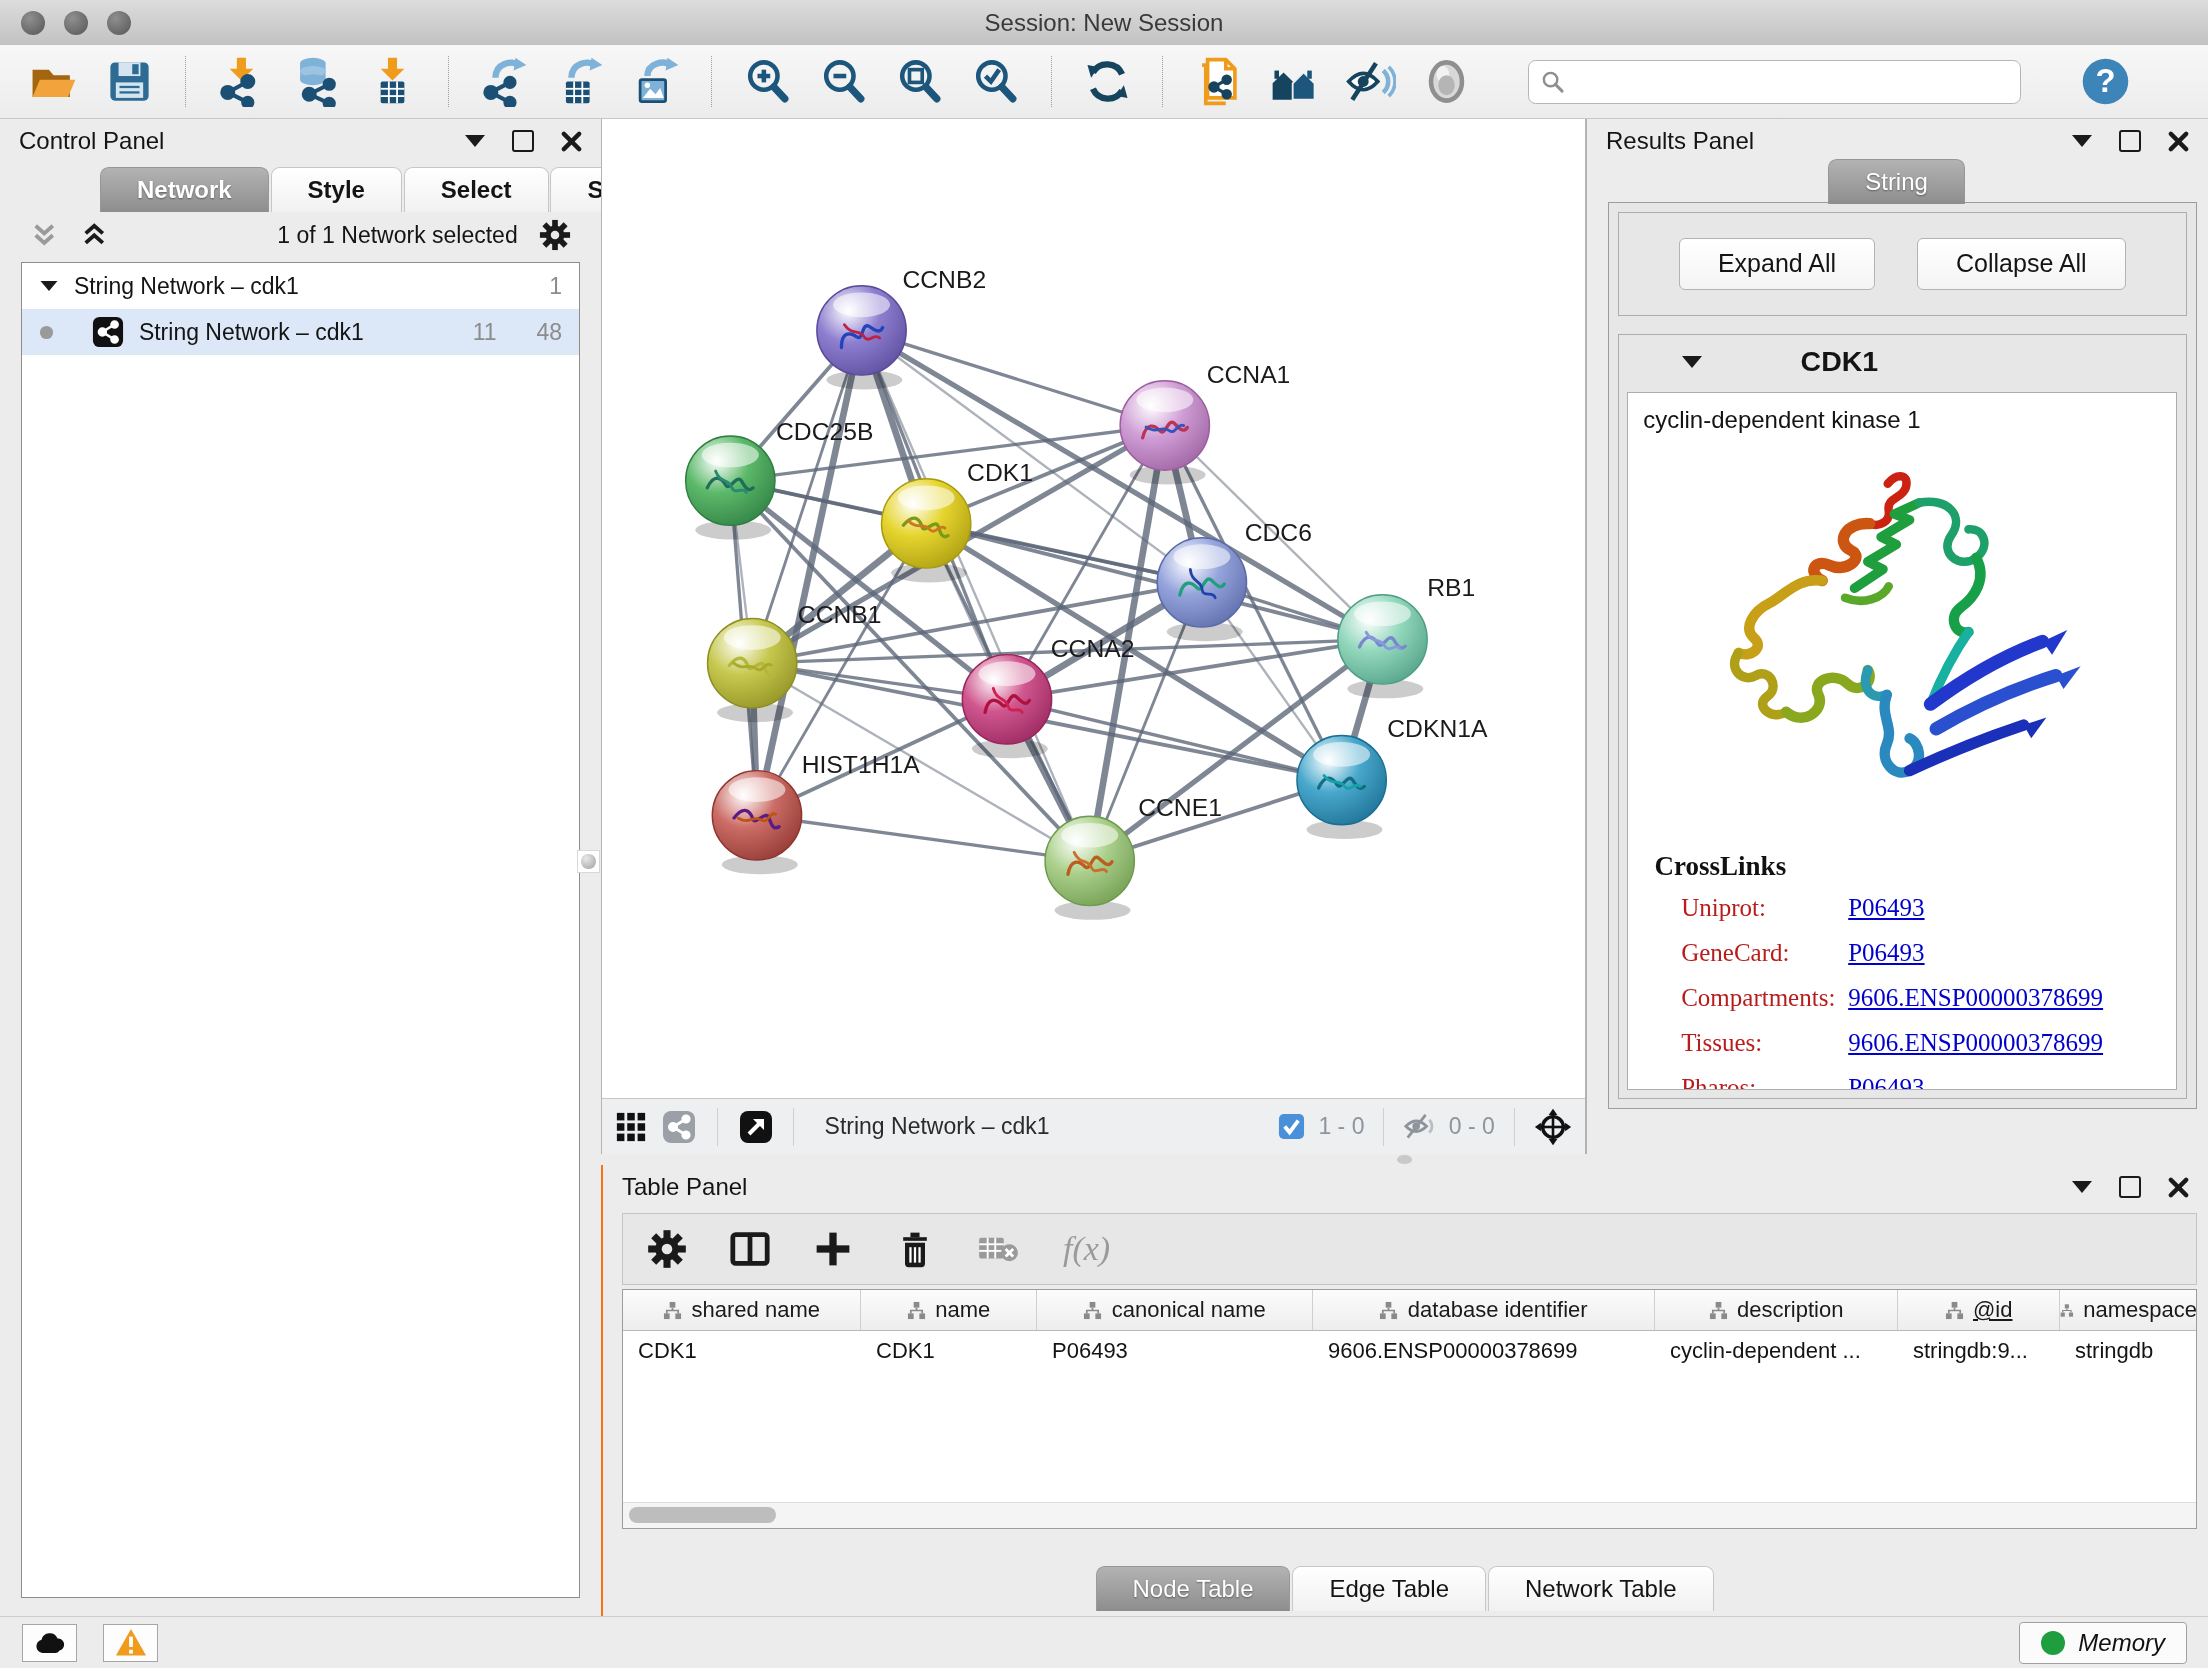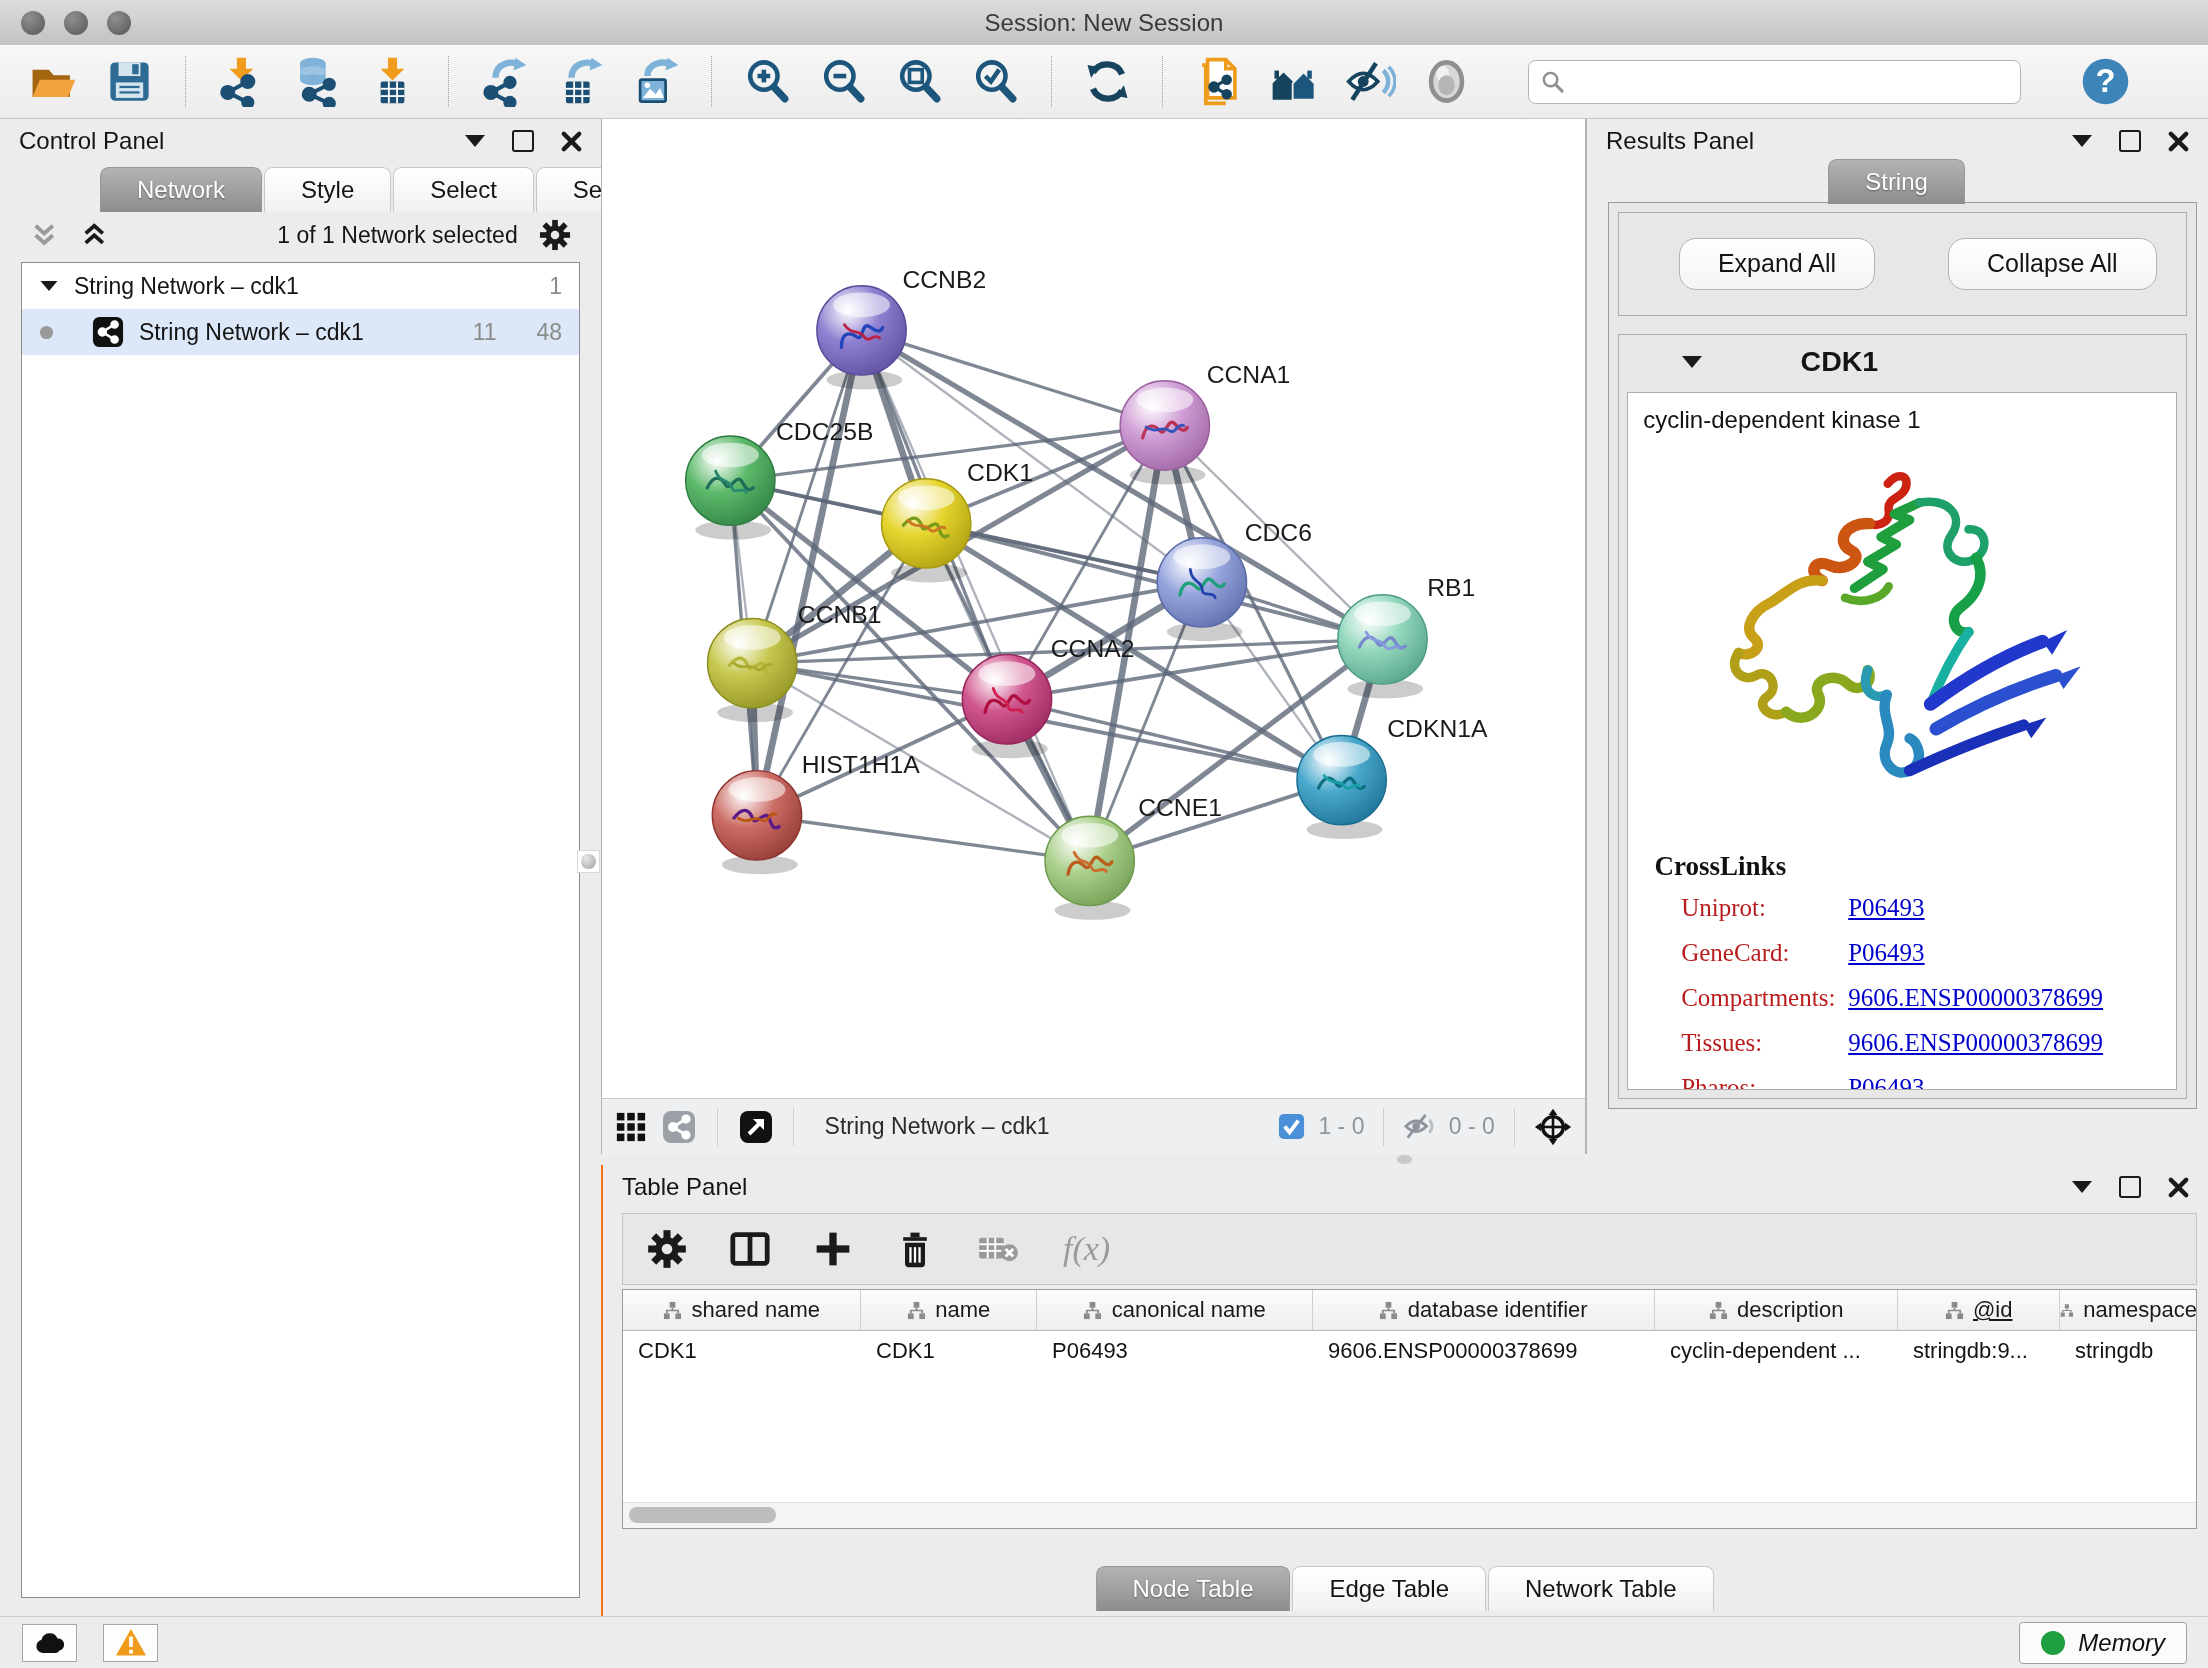--- a/index.html
+++ b/index.html
@@ -31,21 +31,21 @@
   .tri-down{width:0;height:0;border-left:10.5px solid transparent;border-right:10.5px solid transparent;border-top:12.4px solid #1a1a1a;}
   .float-box{width:18px;height:18px;border:2.9px solid #1a1a1a;border-radius:2.9px;}
   .tab{height:44px;padding:0 36px;display:flex;align-items:center;font-size:24px;
     background:linear-gradient(#ffffff,#f1f1f1);border:1px solid #c6c6c6;border-bottom:none;
     border-radius:8.6px 8.6px 0 0;margin-right:1.9px;color:#141414;}
   .tab.selected{background:linear-gradient(#b3b3b3,#8d8d8d);color:#fff;
     text-shadow:0 1px 1.9px rgba(0,0,0,.4);border-color:#979797;}
 
   
   .control-panel{position:absolute;left:0;top:119px;width:601px;bottom:51px;background:#ececec;}
-  .cp-tabs{position:absolute;top:48px;left:100px;display:flex;}
+  .cp-tabs{position:absolute;top:48px;left:100px;display:flex;font-weight:bold;}
   .cp-inner{position:absolute;top:92px;left:13.3px;right:13.3px;bottom:11.4px;}
   .cp-toolbar-row{height:48px;display:flex;align-items:center;padding:0 17px;gap:21px;}
   .cp-status{flex:1;text-align:right;font-size:23px;color:#141414;}
   .cp-list{position:absolute;top:51px;left:7.6px;right:7.6px;bottom:7.6px;background:#fff;border:1px solid #8d8d8d;}
   .tree-row{height:46px;display:flex;align-items:center;font-size:23px;padding:0 17px;gap:15px;color:#141414;}
   .tree-row.selected{background:#dce7f7;}
   .tree-count{color:#8c8c8c;}
   .ml-auto{margin-left:auto;}
 
   
@@ -64,22 +64,22 @@
   .h-splitter{position:absolute;left:601px;right:0;top:1154px;height:11.4px;display:flex;align-items:center;justify-content:center;}
   .h-splitter i{width:15px;height:8.6px;border-radius:50%;background:#c9c9c9;display:block;}
 
   
   .results-panel{position:absolute;left:1586px;top:119px;right:0;height:1035px;background:#ececec;
     border-left:1px solid #b3b3b3;box-sizing:border-box;}
   .rp-tab-row{position:absolute;top:40px;left:0;right:0;display:flex;justify-content:center;z-index:2;}
   .rp-box{position:absolute;left:21px;right:11.4px;top:83px;height:905px;background:#e7e7e7;border:1px solid #9c9c9c;}
   .rp-buttons-box{margin:8.6px;border:1px solid #adadad;background:#e7e7e7;display:flex;gap:42px;
     justify-content:center;padding:25px 0;}
-  .rp-btn{background:linear-gradient(#ffffff,#f4f4f4);border:1px solid #b3b3b3;border-radius:17px;
-    padding:10.5px 38px;font-size:25px;color:#141414;margin-left:31px;}
+  .rp-btn{background:linear-gradient(#ffffff,#f4f4f4);border:1px solid #b3b3b3;border-radius:6px;
+    padding:10.5px 38px;font-size:25px;color:#141414;}
   .rp-entry-box{position:absolute;left:8.6px;right:8.6px;top:131px;bottom:8.6px;border:1px solid #adadad;background:#e7e7e7;}
   .rp-entry-header{height:53px;display:flex;align-items:center;gap:99px;padding:0 63px;}
   .rp-entry-name{font-size:28.5px;font-weight:bold;color:#141414;}
   .rp-entry-content{position:absolute;top:57px;left:8.6px;right:8.6px;bottom:8.6px;background:#fff;
     border:1px solid #adadad;padding:13.3px 15px;box-sizing:border-box;overflow:hidden;}
   .rp-desc{font-size:24px;color:#141414;}
   .protein-wrap{display:flex;justify-content:center;margin-top:21px;}
   .crosslinks{font-family:"Liberation Serif",serif;margin-top:25px;}
   .cl-title{font-size:27px;font-weight:bold;margin-left:11.4px;margin-bottom:11.4px;}
   .cl-row{display:flex;align-items:baseline;margin:0 0 17px 38px;font-size:25px;}

